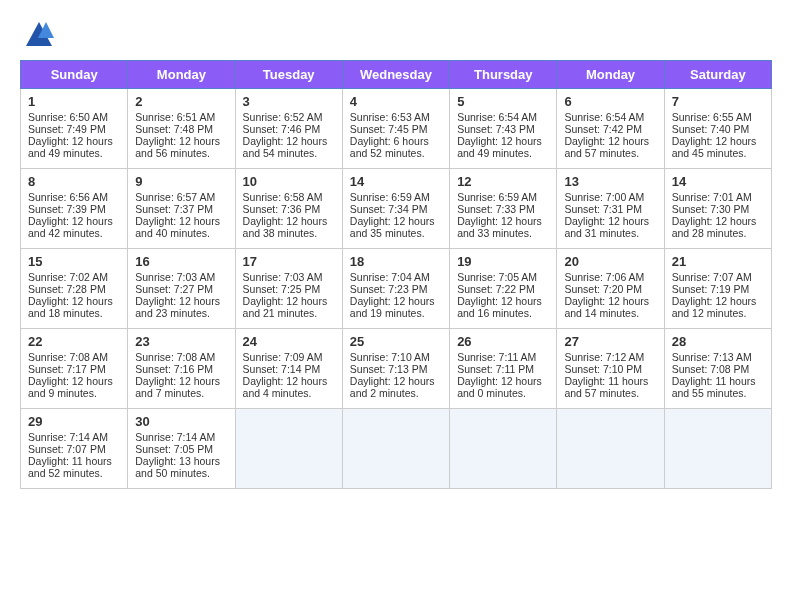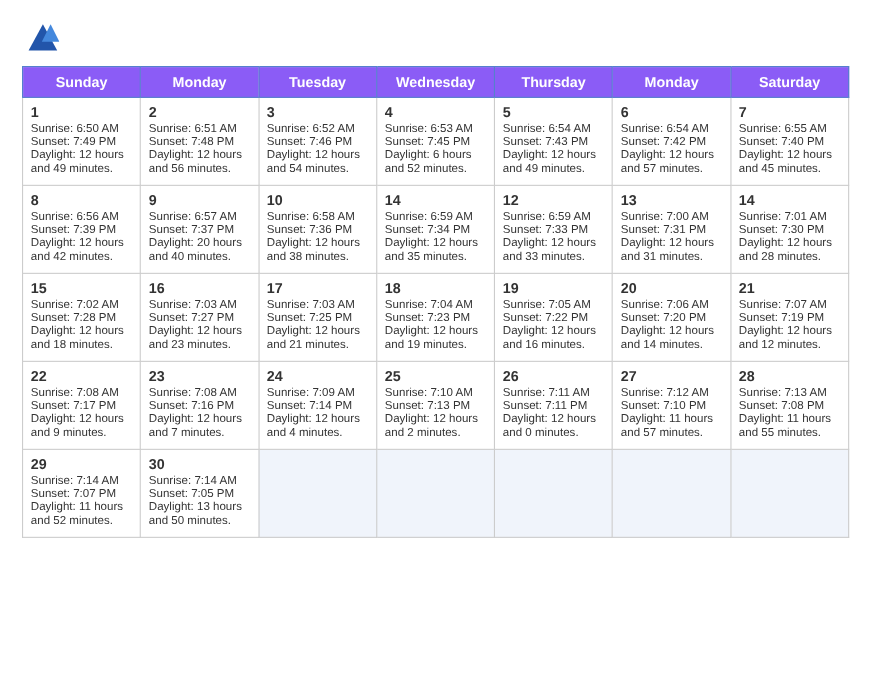--- a/index.html
+++ b/index.html
@@ -171,21 +171,21 @@
         <td>
         <span class="day-num">8</span>
         <span>Sunrise: 6:56 AM<br></span>
         <span>Sunset: 7:39 PM<br></span>
         <span>Daylight: 12 hours and 42 minutes.</span>
       </td>
         <td>
         <span class="day-num">9</span>
         <span>Sunrise: 6:57 AM<br></span>
         <span>Sunset: 7:37 PM<br></span>
-        <span>Daylight: 20 hours and 40 minutes.</span>
+        <span>Daylight: 12 hours and 40 minutes.</span>
       </td>
         <td>
         <span class="day-num">10</span>
         <span>Sunrise: 6:58 AM<br></span>
         <span>Sunset: 7:36 PM<br></span>
         <span>Daylight: 12 hours and 38 minutes.</span>
       </td>
         <td>
         <span class="day-num">14</span>
         <span>Sunrise: 6:59 AM<br></span>

